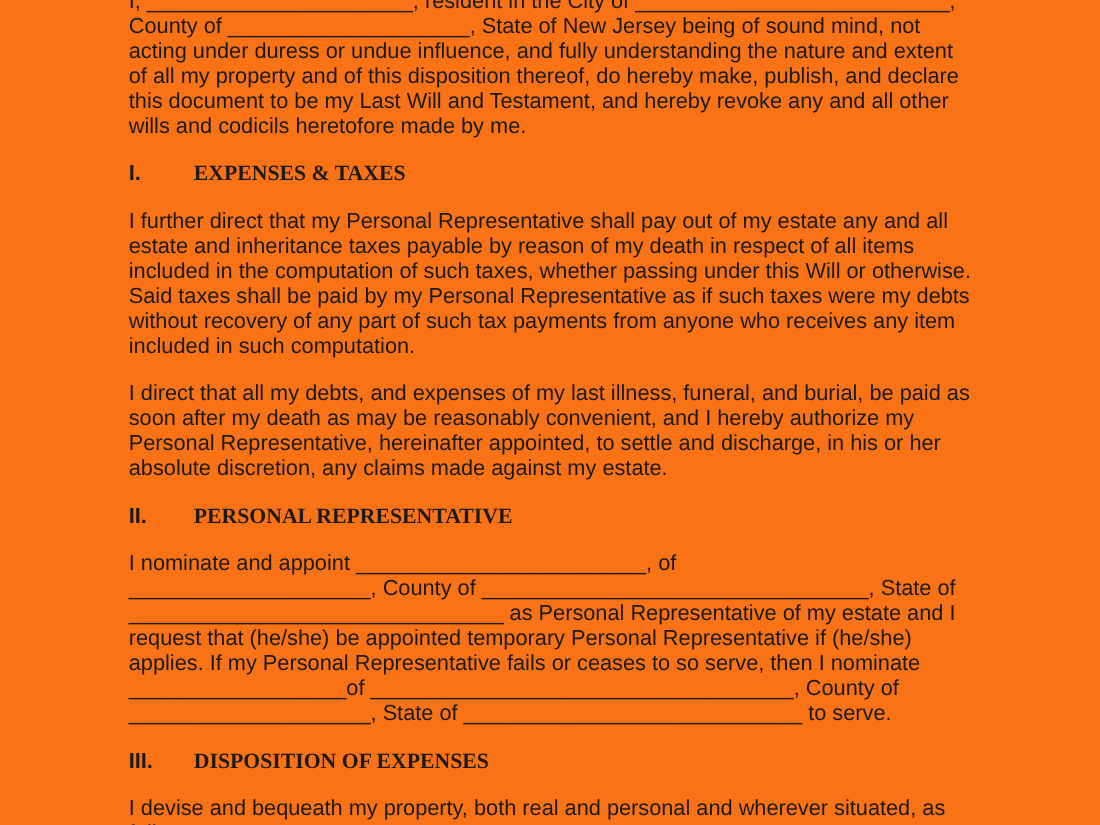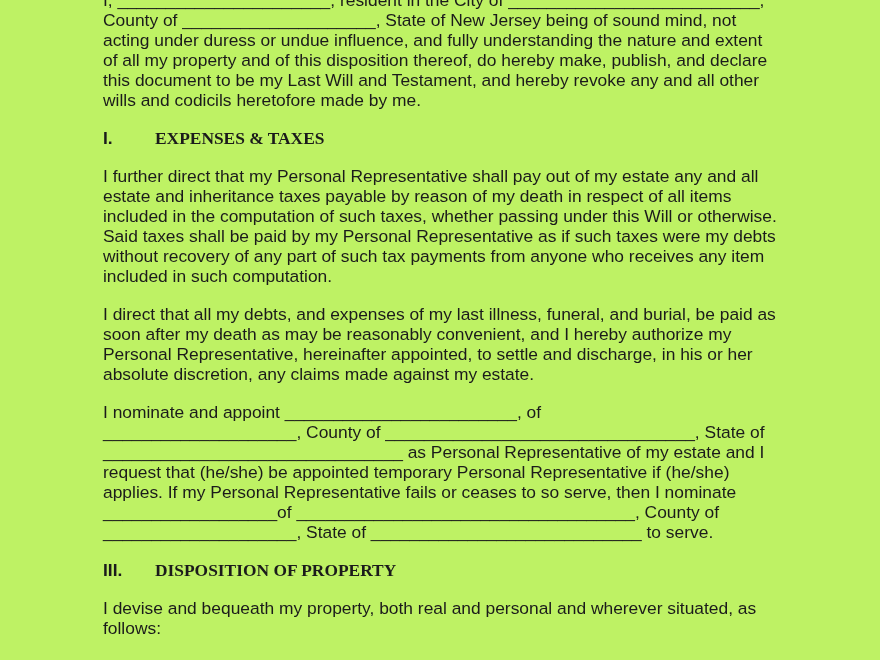--- a/index.html
+++ b/index.html
@@ -11,21 +11,21 @@
     width: 880px;
     height: 660px;
     overflow: hidden;
     font-family: "Liberation Sans", "DejaVu Sans", sans-serif;
   }
   .page {
     position: relative;
     width: 880px;
     height: 660px;
     overflow: hidden;
-    background: #bef264;
+    background: #f97316;
   }
   .content {
     position: absolute;
     left: 103px;
     top: -10px;
     width: 690px;
     color: #1b1b1b;
     font-size: 17.4px;
     line-height: 20px;
   }
@@ -74,31 +74,35 @@
 included in the computation of such taxes, whether passing under this Will or otherwise.
 Said taxes shall be paid by my Personal Representative as if such taxes were my debts
 without recovery of any part of such tax payments from anyone who receives any item
 included in such computation.</p>
 
     <p class="para">I direct that all my debts, and expenses of my last illness, funeral, and burial, be paid as
 soon after my death as may be reasonably convenient, and I hereby authorize my
 Personal Representative, hereinafter appointed, to settle and discharge, in his or her
 absolute discretion, any claims made against my estate.</p>
 
+    <div class="sec-heading">
+      <span class="sec-num">II.</span>
+      <span class="sec-title">PERSONAL REPRESENTATIVE</span>
+    </div>
 
     <p class="para">I nominate and appoint ________________________, of
 ____________________, County of ________________________________, State of
 _______________________________ as Personal Representative of my estate and I
 request that (he/she) be appointed temporary Personal Representative if (he/she)
 applies. If my Personal Representative fails or ceases to so serve, then I nominate
 __________________of ___________________________________, County of
 ____________________, State of ____________________________ to serve.</p>
 
     <div class="sec-heading">
       <span class="sec-num">III.</span>
-      <span class="sec-title">DISPOSITION OF PROPERTY</span>
+      <span class="sec-title">DISPOSITION OF EXPENSES</span>
     </div>
 
     <p class="para">I devise and bequeath my property, both real and personal and wherever situated, as
 follows:</p>
 
   </div>
 </div>
 
 </body></html>

